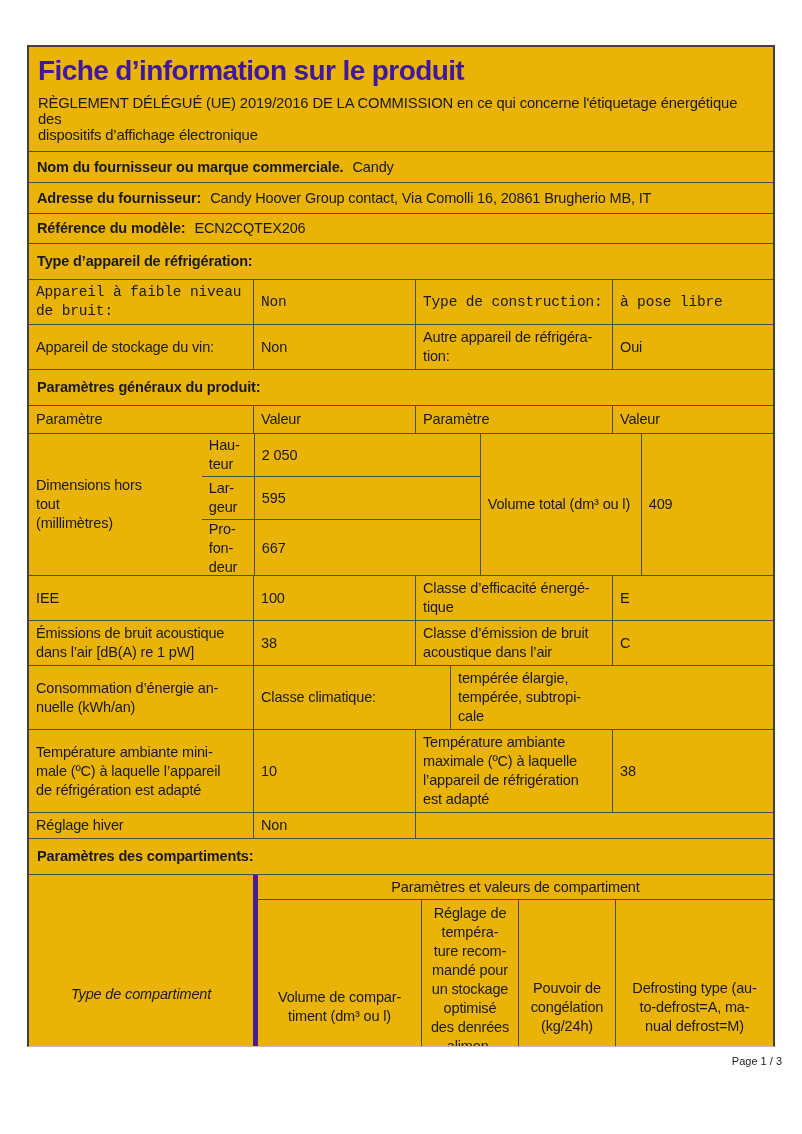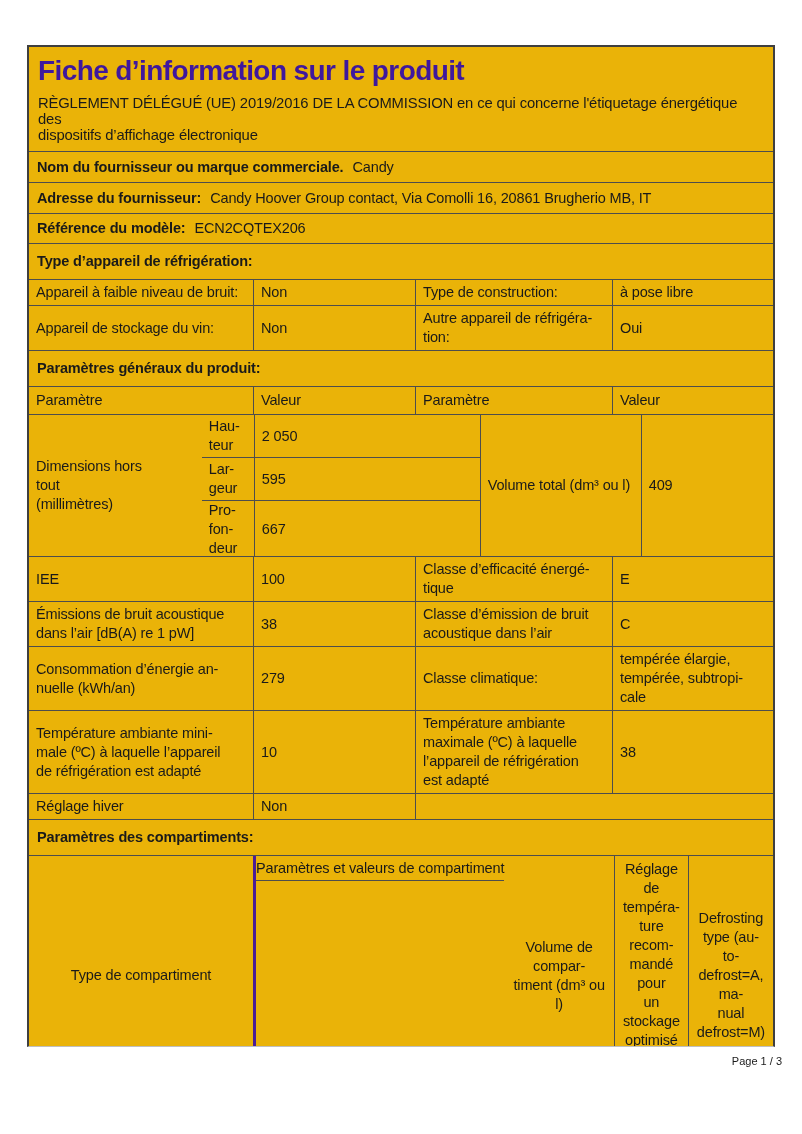--- a/index.html
+++ b/index.html
@@ -31,22 +31,22 @@
   
   .w1 { width:224px; } .w2 { width:162px; } .w3 { width:197px; } .w4 { width:161px; }
   .w34 { width:358px; }
   
   .dw1 { width:172px; } .dw2 { width:52px; } .dw3 { width:162px; }
   .dims-left { display:flex; flex-direction:column; width:386px; }
   .dims-sub { display:flex; border-top:1px solid #4d4d4d; flex:1;margin-left:32px; }
   .dims-sub:first-child { border-top:none; }
   
   .comp-table { display:flex; height:240px; overflow:hidden; border-top:1px solid #4d4d4d; }
-  .comp-col1 { width:224px; display:flex; align-items:center; justify-content:center; text-align:center; padding:3px 7px; }
-  .comp-right { flex:1; display:flex; flex-direction:row; border-left:3px solid #4c1d95; }
+  .comp-col1 { width:224px; display:flex; align-items:center; justify-content:center; text-align:center; padding:3px 7px;font-style:italic; }
+  .comp-right { flex:1; display:flex; flex-direction:column; border-left:5px solid #4c1d95; }
   .comp-span-header { height:25px; display:flex; align-items:center; justify-content:center; border-bottom:1px solid #4d4d4d; }
   .comp-sub { flex:1; display:flex; overflow:hidden; }
   .cw2 { width:163px; } .cw3 { width:97px; } .cw4 { width:97px; } .cw5 { flex:1; }
   .comp-cell { border-left:1px solid #4d4d4d; padding:3px 8px; display:flex; flex-direction:column; justify-content:center; align-items:center; text-align:center; }
   .comp-cell:first-child { border-left:none; }
   .comp-cell.top { justify-content:flex-start; padding-top:4px; }
   .footer {
     position:absolute; right:20px; top:1052px; font-size:11px; letter-spacing:0; color:#1a1a1a;
   }
 </style>
@@ -69,21 +69,21 @@
     <span class="lbl">Adresse du fournisseur:</span>
     <span class="val">Candy Hoover Group contact, Via Comolli 16, 20861 Brugherio MB, IT</span>
   </div>
   <div class="info-row" style="min-height:30px;">
     <span class="lbl">Référence du modèle:</span>
     <span class="val">ECN2CQTEX206</span>
   </div>
 
   <div class="section-bar" style="min-height:29px;">Type d’appareil de réfrigération:</div>
 
-  <div class="row" style="min-height:26px;">
+  <div class="row" style="min-height:26px;font-family:Liberation Mono, monospace;">
     <div class="cell w1 pre">Appareil à faible niveau de bruit:</div>
     <div class="cell w2 pre">Non</div>
     <div class="cell w3 pre">Type de construction:</div>
     <div class="cell w4 pre">à pose libre</div>
   </div>
   <div class="row" style="min-height:39px;">
     <div class="cell w1 pre">Appareil de stockage du vin:</div>
     <div class="cell w2 pre">Non</div>
     <div class="cell w3 pre">Autre appareil de réfrigéra-
 tion:</div>
@@ -137,21 +137,20 @@
 dans l’air [dB(A) re 1 pW]</div>
     <div class="cell w2 pre">38</div>
     <div class="cell w3 pre">Classe d’émission de bruit
 acoustique dans l’air</div>
     <div class="cell w4 pre">C</div>
   </div>
 
   <div class="row" style="min-height:58px;">
     <div class="cell w1 pre">Consommation d’énergie an-
 nuelle (kWh/an)</div>
-    <div class="cell w2 pre">279</div>
     <div class="cell w3 pre">Classe climatique:</div>
     <div class="cell w4 pre">tempérée élargie,
 tempérée, subtropi-
 cale</div>
   </div>
 
   <div class="row" style="min-height:81px;">
     <div class="cell w1 pre">Température ambiante mini-
 male (ºC) à laquelle l’appareil
 de réfrigération est adapté</div>
@@ -183,20 +182,23 @@
 tempéra-
 ture recom-
 mandé pour
 un stockage
 optimisé
 des denrées
 alimen-
 taires (ºC)</div>
 
         </div>
+        <div class="comp-cell cw4 pre">Pouvoir de
+congélation
+(kg/24h)</div>
         <div class="comp-cell cw5 pre">Defrosting type (au-
 to-defrost=A, ma-
 nual defrost=M)</div>
       </div>
     </div>
   </div>
 
 </div>
 
 <div class="footer">Page 1 / 3</div>

